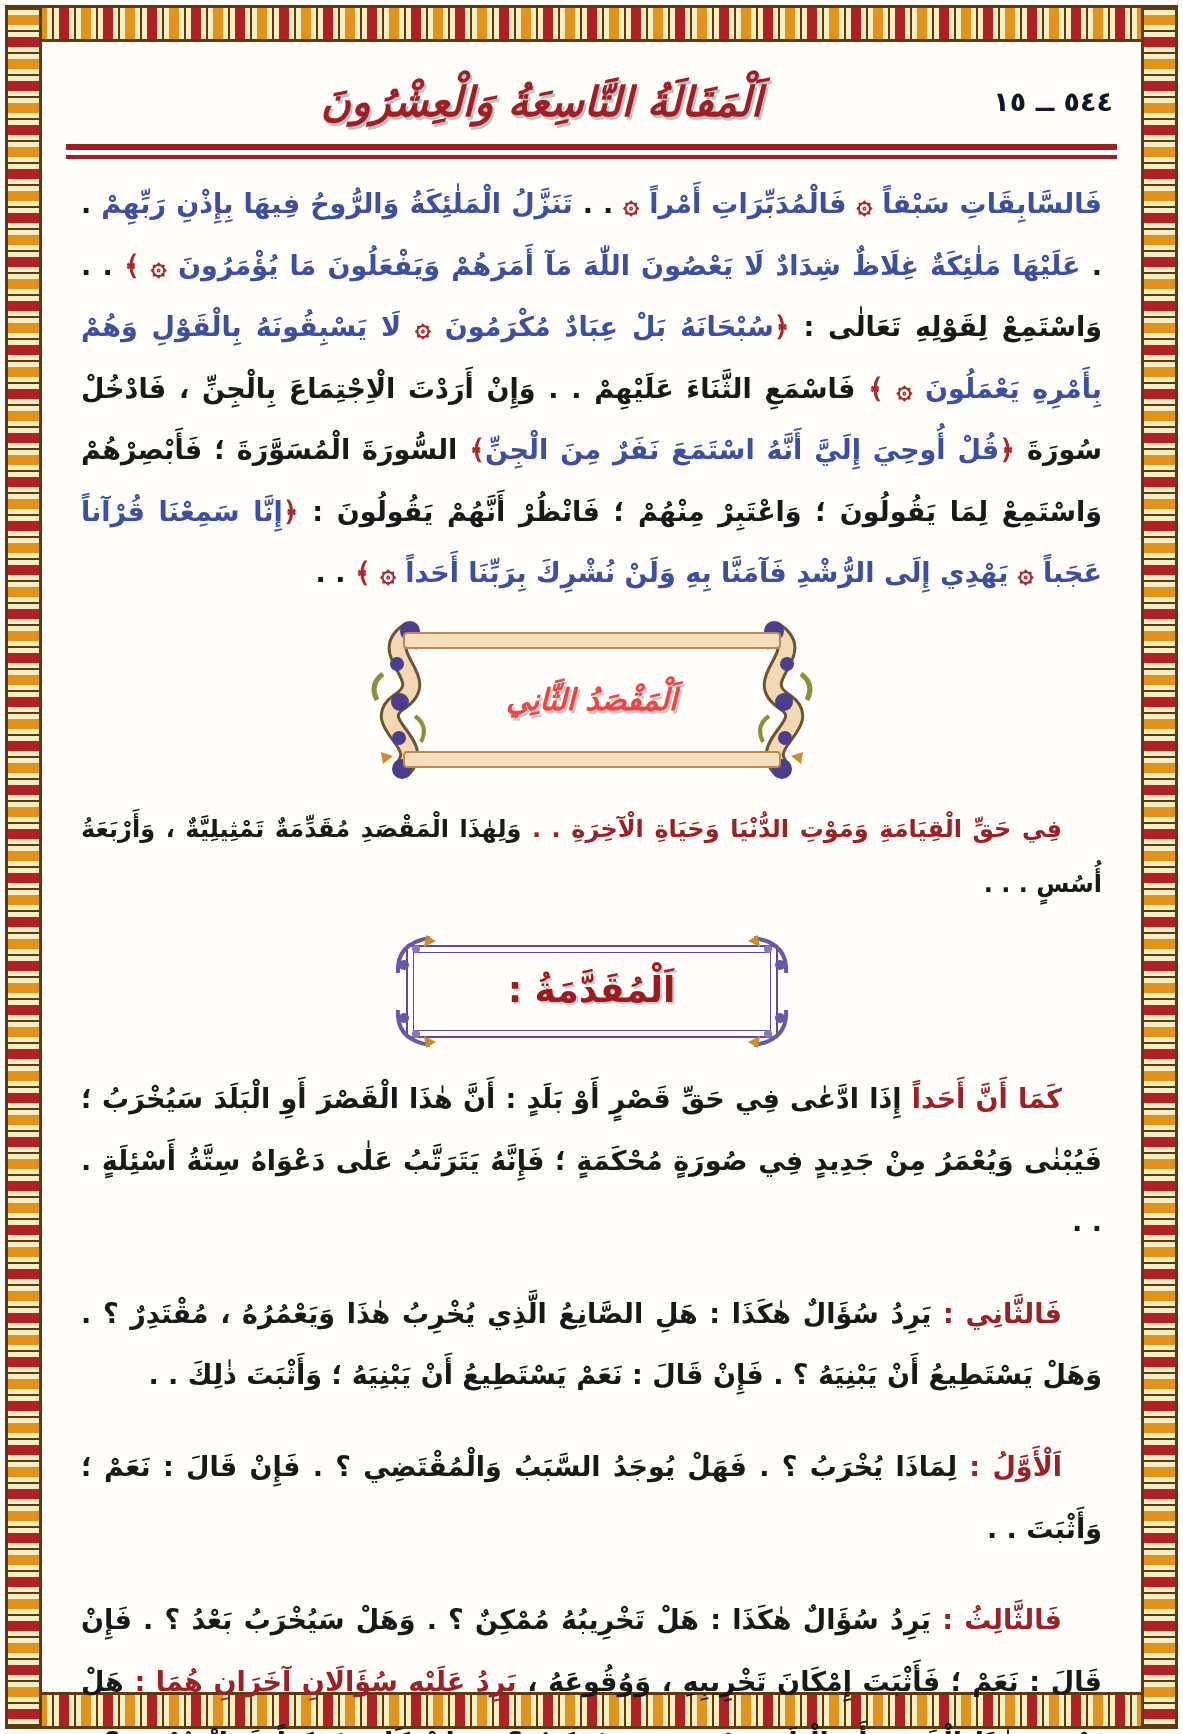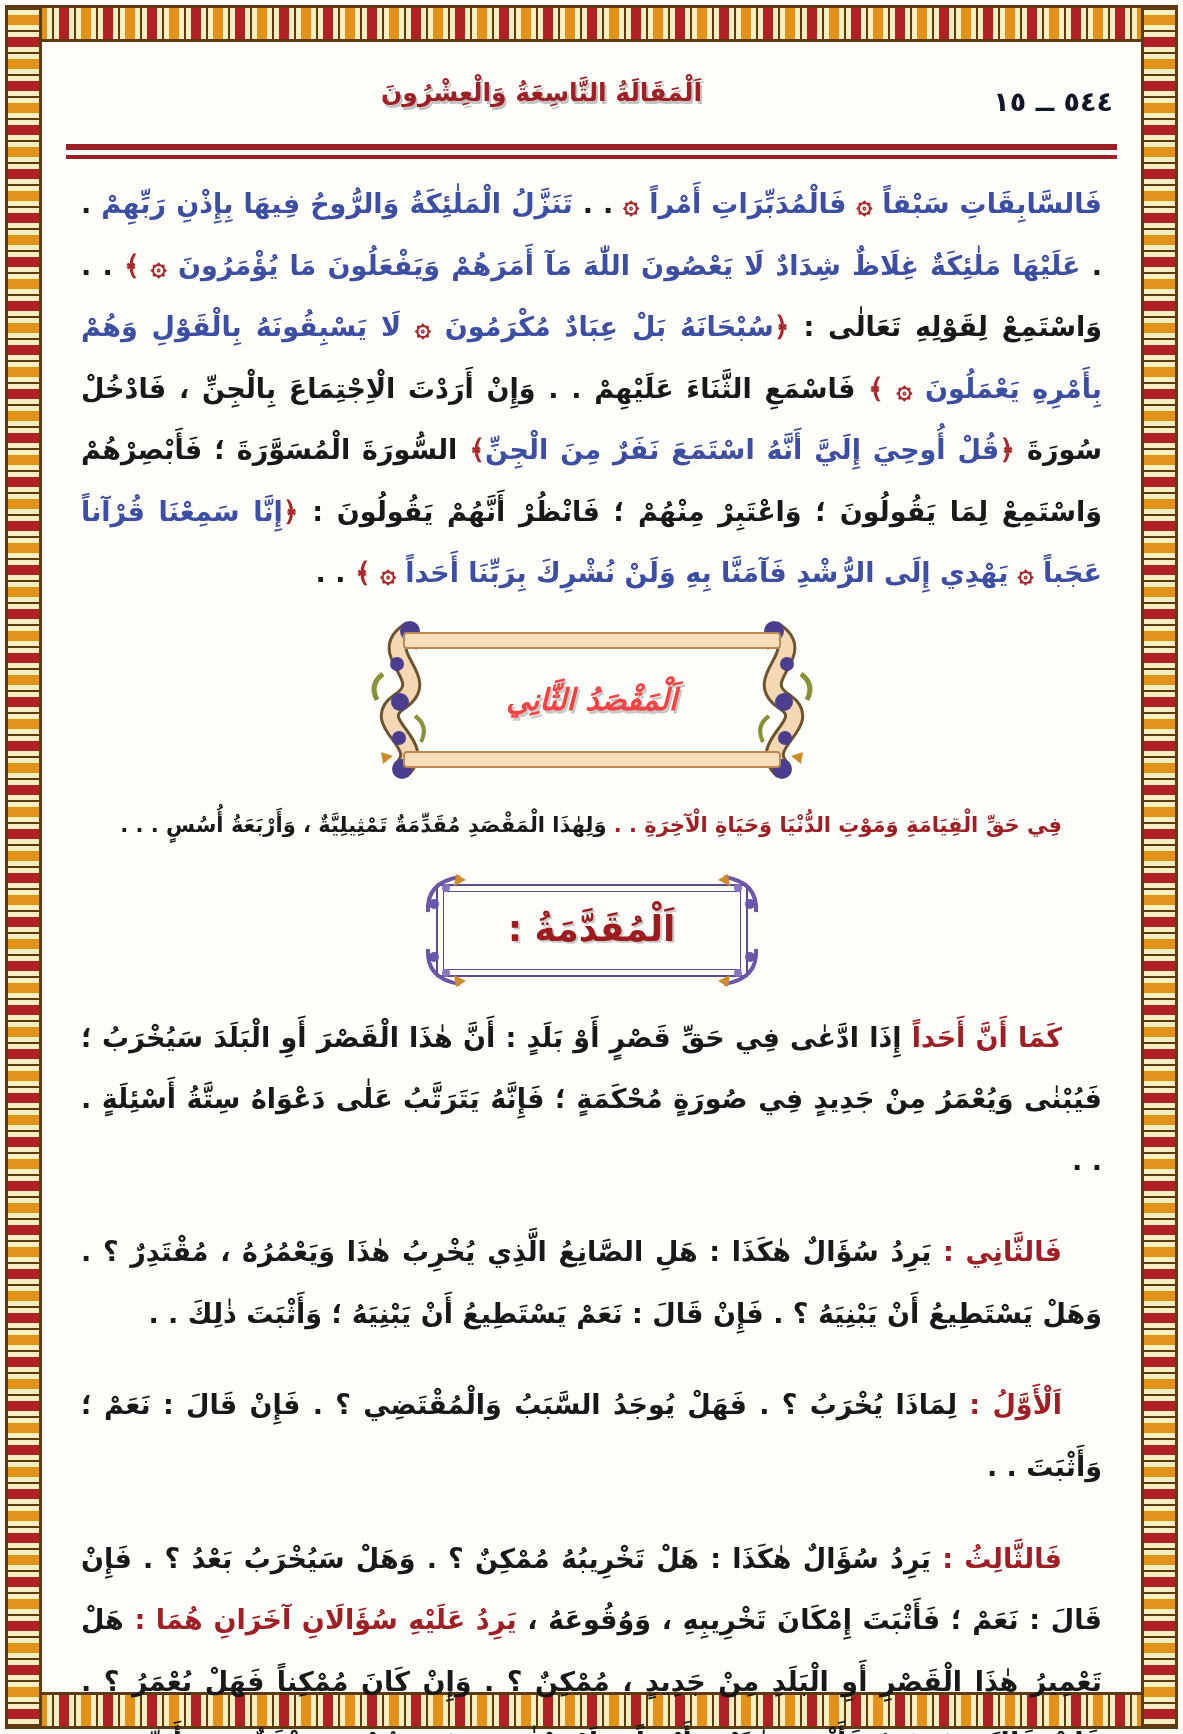--- a/index.html
+++ b/index.html
@@ -32,22 +32,23 @@
     padding:26px 24px 0 24px; direction:rtl; font-weight:bold; color:#191919;
   }
 
   .header { position:relative; height:64px; margin-top:8px; }
   .page-number {
     position:absolute; right:4px; top:10px;
     font-size:27px; color:#0f172a; letter-spacing:1px;
   }
   .header-title {
     position:absolute; left:calc(50% - 50px); transform:translateX(-50%); top:2px;
-    font-size:25px; color:#9e2027; white-space:nowrap;
+    font-size:41px; color:#9e2027; white-space:nowrap;
     text-shadow:2px 3px 0 #c2c2c2;
+    font-style:italic;
   }
   .double-rule { height:5px; border-top:6px solid #9e2027; border-bottom:4px solid #9e2027; margin-top:4px; }
 
   .para { font-size:27px; line-height:2.28; text-align:justify; margin:15px; }
   .para.quran-para { margin-top:14px; }
   .seg-q { color:#3d4fa2; }
   .seg-m { color:#a6292c; }
   .seg-t { color:#191919; }
   .seg-r { color:#9e2027; }
   .lead-indent { text-indent:40px; }
@@ -61,33 +62,33 @@
   }
   .banner-bar.top { top:8px; } .banner-bar.bottom { bottom:8px; }
   .banner-title {
     position:absolute; inset:0; display:flex; align-items:center; justify-content:center;
     font-size:30px; color:#ef4444; text-shadow:2px 3px 0 #c9c9c9;font-style:italic;
   }
   .banner-orn { position:absolute; top:-8px; width:86px; height:168px; }
   .banner-orn.left { left:-4px; } .banner-orn.right { right:-4px; transform:scaleX(-1); }
 
   
-  .muq-box { width:312px; margin:34px auto 0; position:relative; }
+  .muq-box { width:372px; margin:34px auto 0; position:relative; }
   .muq-frame { border:2px solid #5b4b97; padding:5px; }
   .muq-frame-inner {
     border:1px solid #5b4b97; padding:16px 8px 20px; text-align:center;
     font-size:36px; color:#9b1b1e; text-shadow:2px 2px 0 #cccccc;
   }
   .corner { position:absolute; width:46px; height:46px; }
   .corner.tl { top:-14px; left:-14px; }
   .corner.tr { top:-14px; right:-14px; transform:scaleX(-1); }
   .corner.bl { bottom:-14px; left:-14px; transform:scaleY(-1); }
   .corner.br { bottom:-14px; right:-14px; transform:scale(-1,-1); }
 
-  .subject { margin-top:26px; font-size:21px; }
+  .subject { margin-top:26px; font-size:24px; }
   .block { margin-top:30px; }
 </style>
 </head>
 <body>
 
 <div class="page">
 
   <div class="frame-strip frame-top"></div>
   <div class="frame-strip frame-bottom"></div>
   <div class="frame-strip frame-left"></div>

